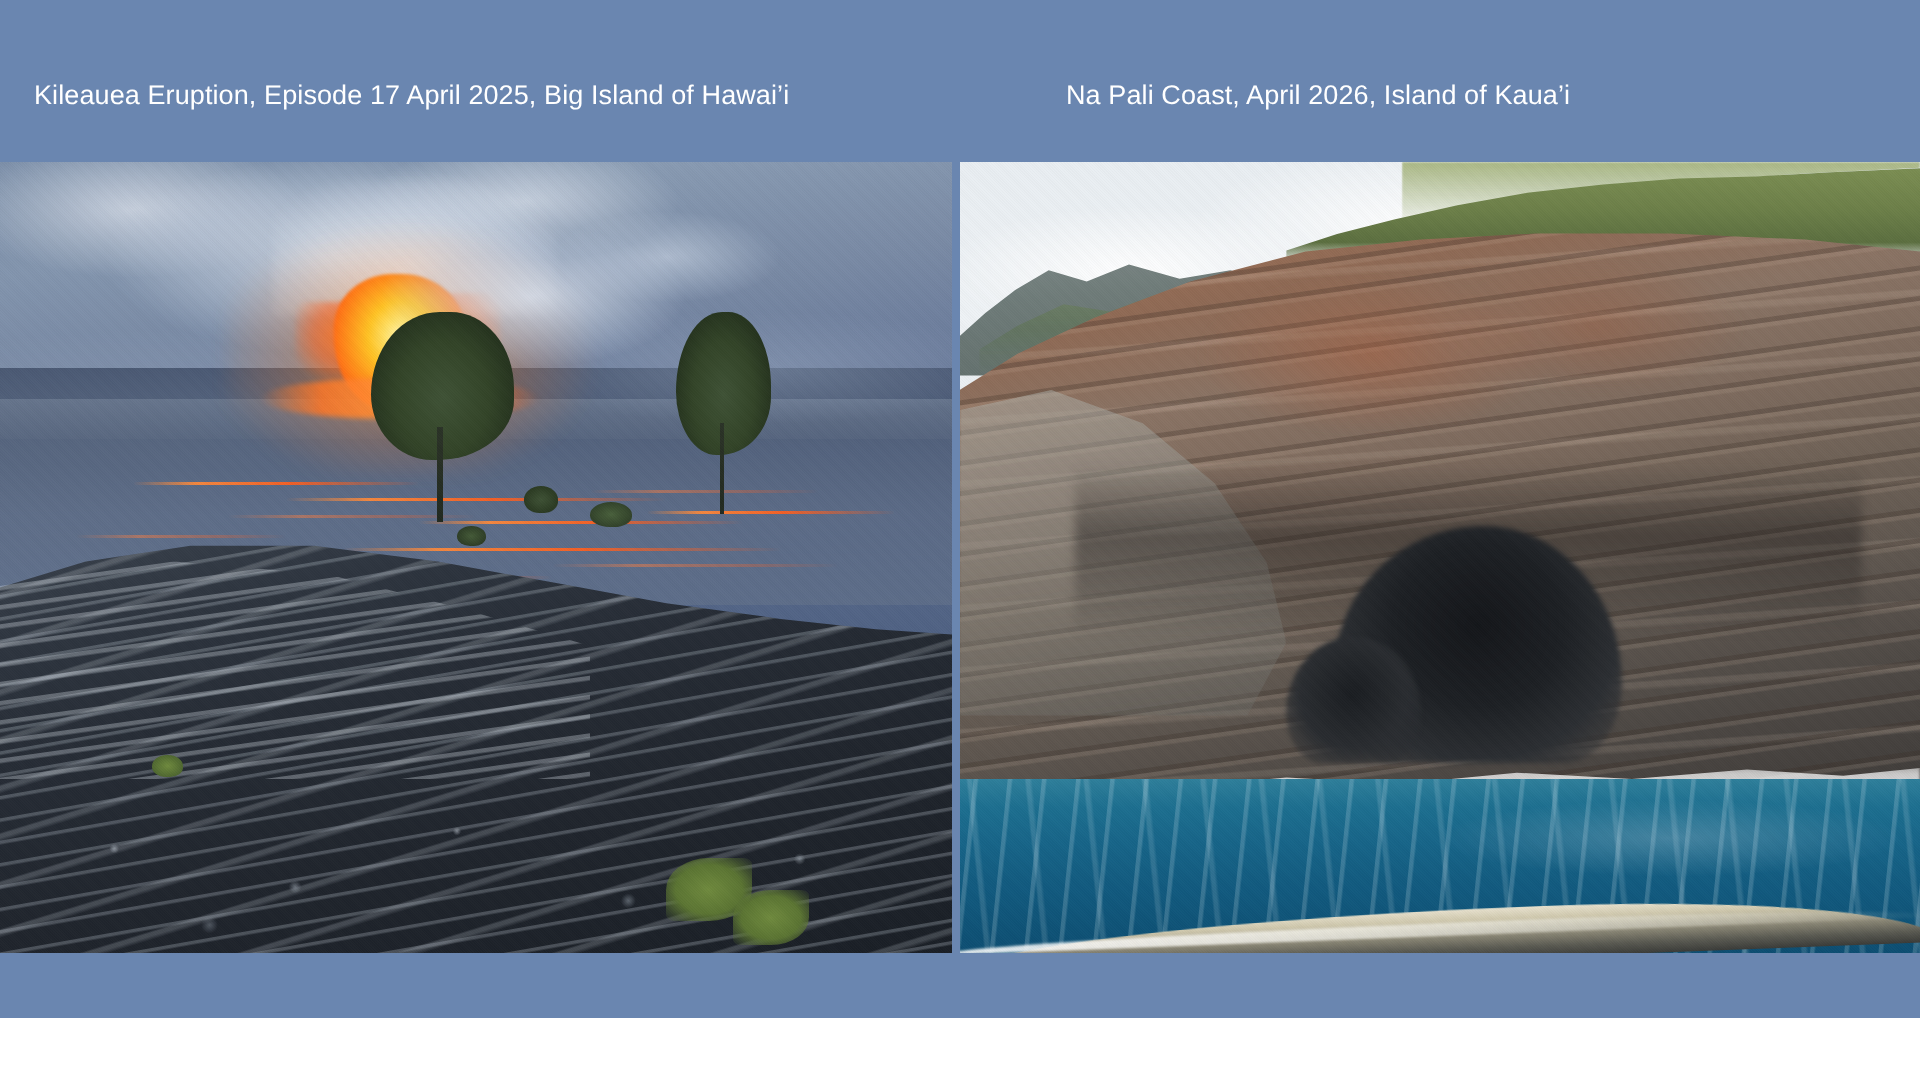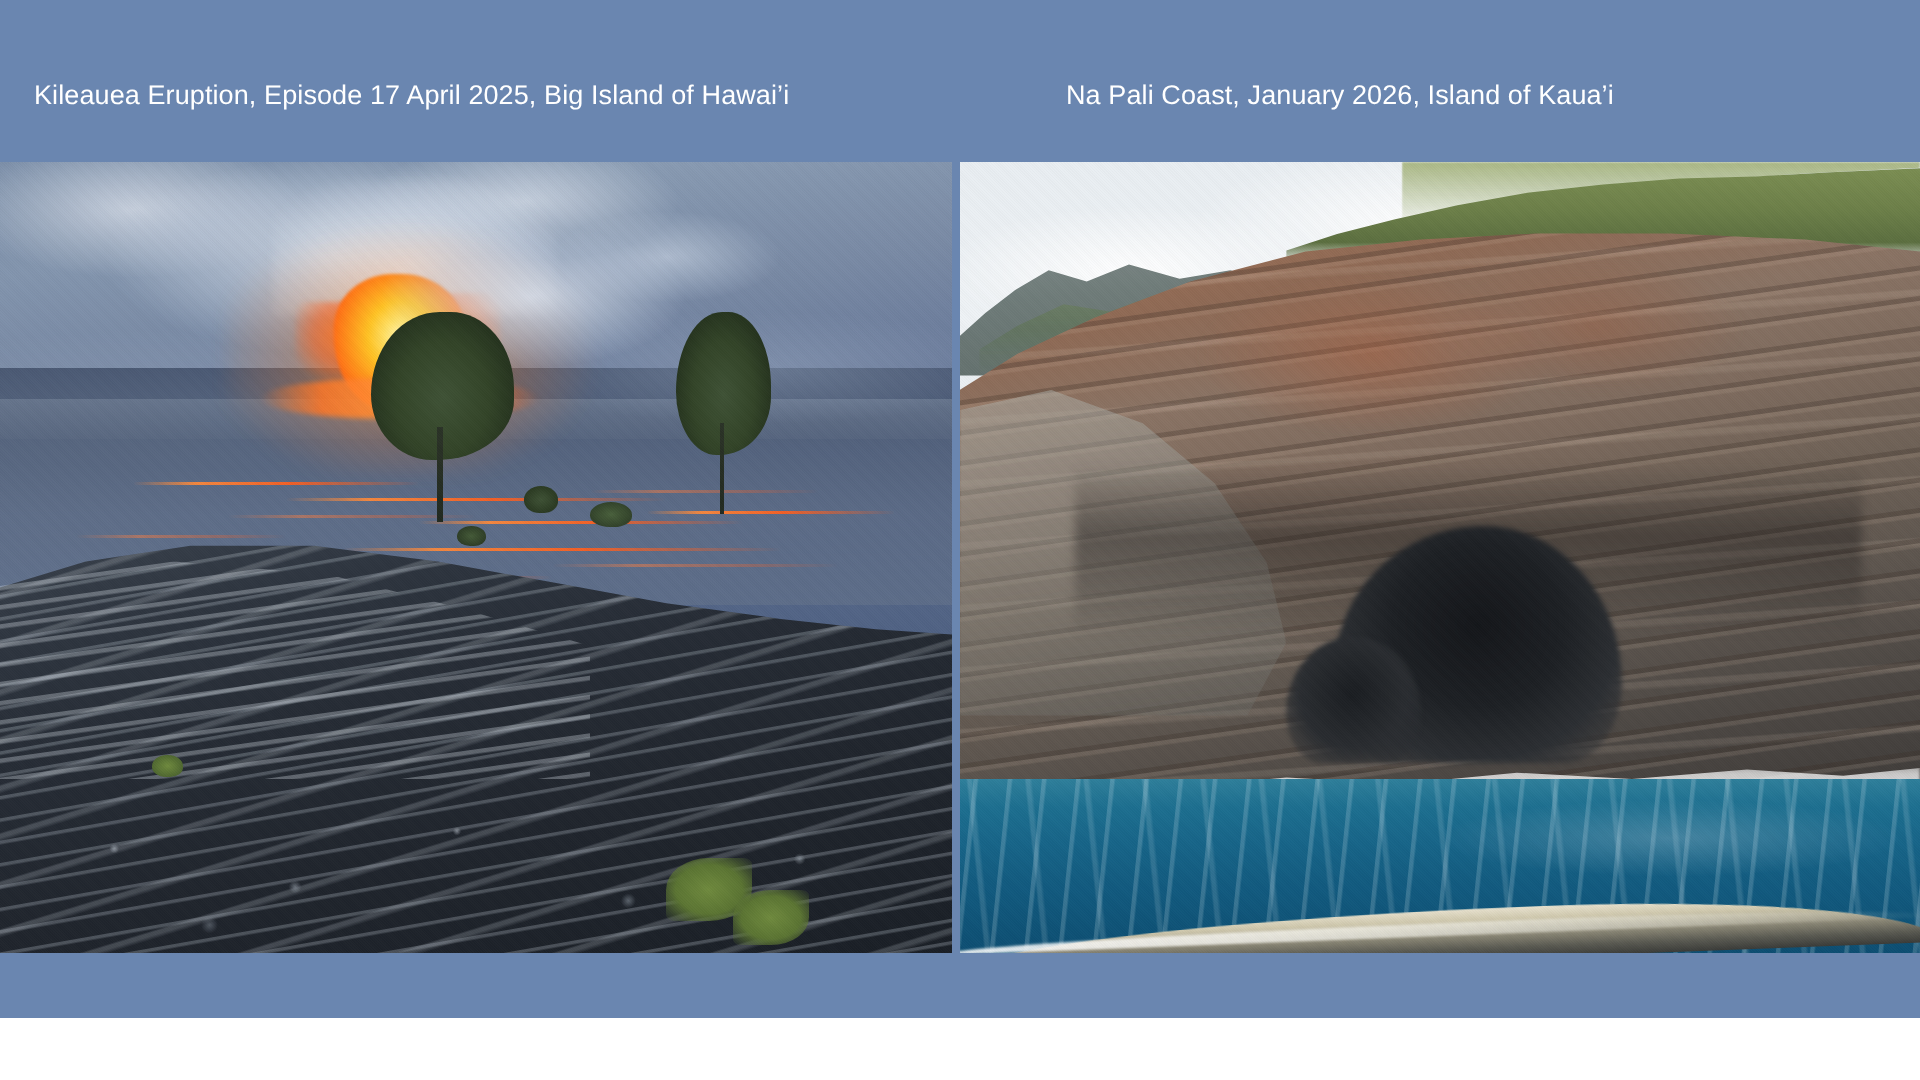--- a/index.html
+++ b/index.html
@@ -320,21 +320,21 @@
 </style>
 </head>
 <body>
 
 <div id="slide-root" style="background: rgb(255, 255, 255);">
 
   <div class="slide-canvas" style="background: rgb(106, 134, 176);">
 
     <div class="title" id="title-left" style="color: rgb(255, 255, 255);">Kileauea Eruption, Episode 17 April 2025, Big Island of Hawai’i</div>
 
-    <div class="title" id="title-right" style="color: rgb(255, 255, 255);">Na Pali Coast, January 2026, Island of Kaua’i</div>
+    <div class="title" id="title-right" style="color: rgb(255, 255, 255);">Na Pali Coast, April 2026, Island of Kaua’i</div>
 
     <div class="photo" id="photo-left">
 
       <div class="layer k-sky"></div>
       <div class="layer k-plume-a"></div>
       <div class="layer k-haze"></div>
 
       <div class="layer k-caldera"></div>
       <div class="layer k-ledge"></div>
 

